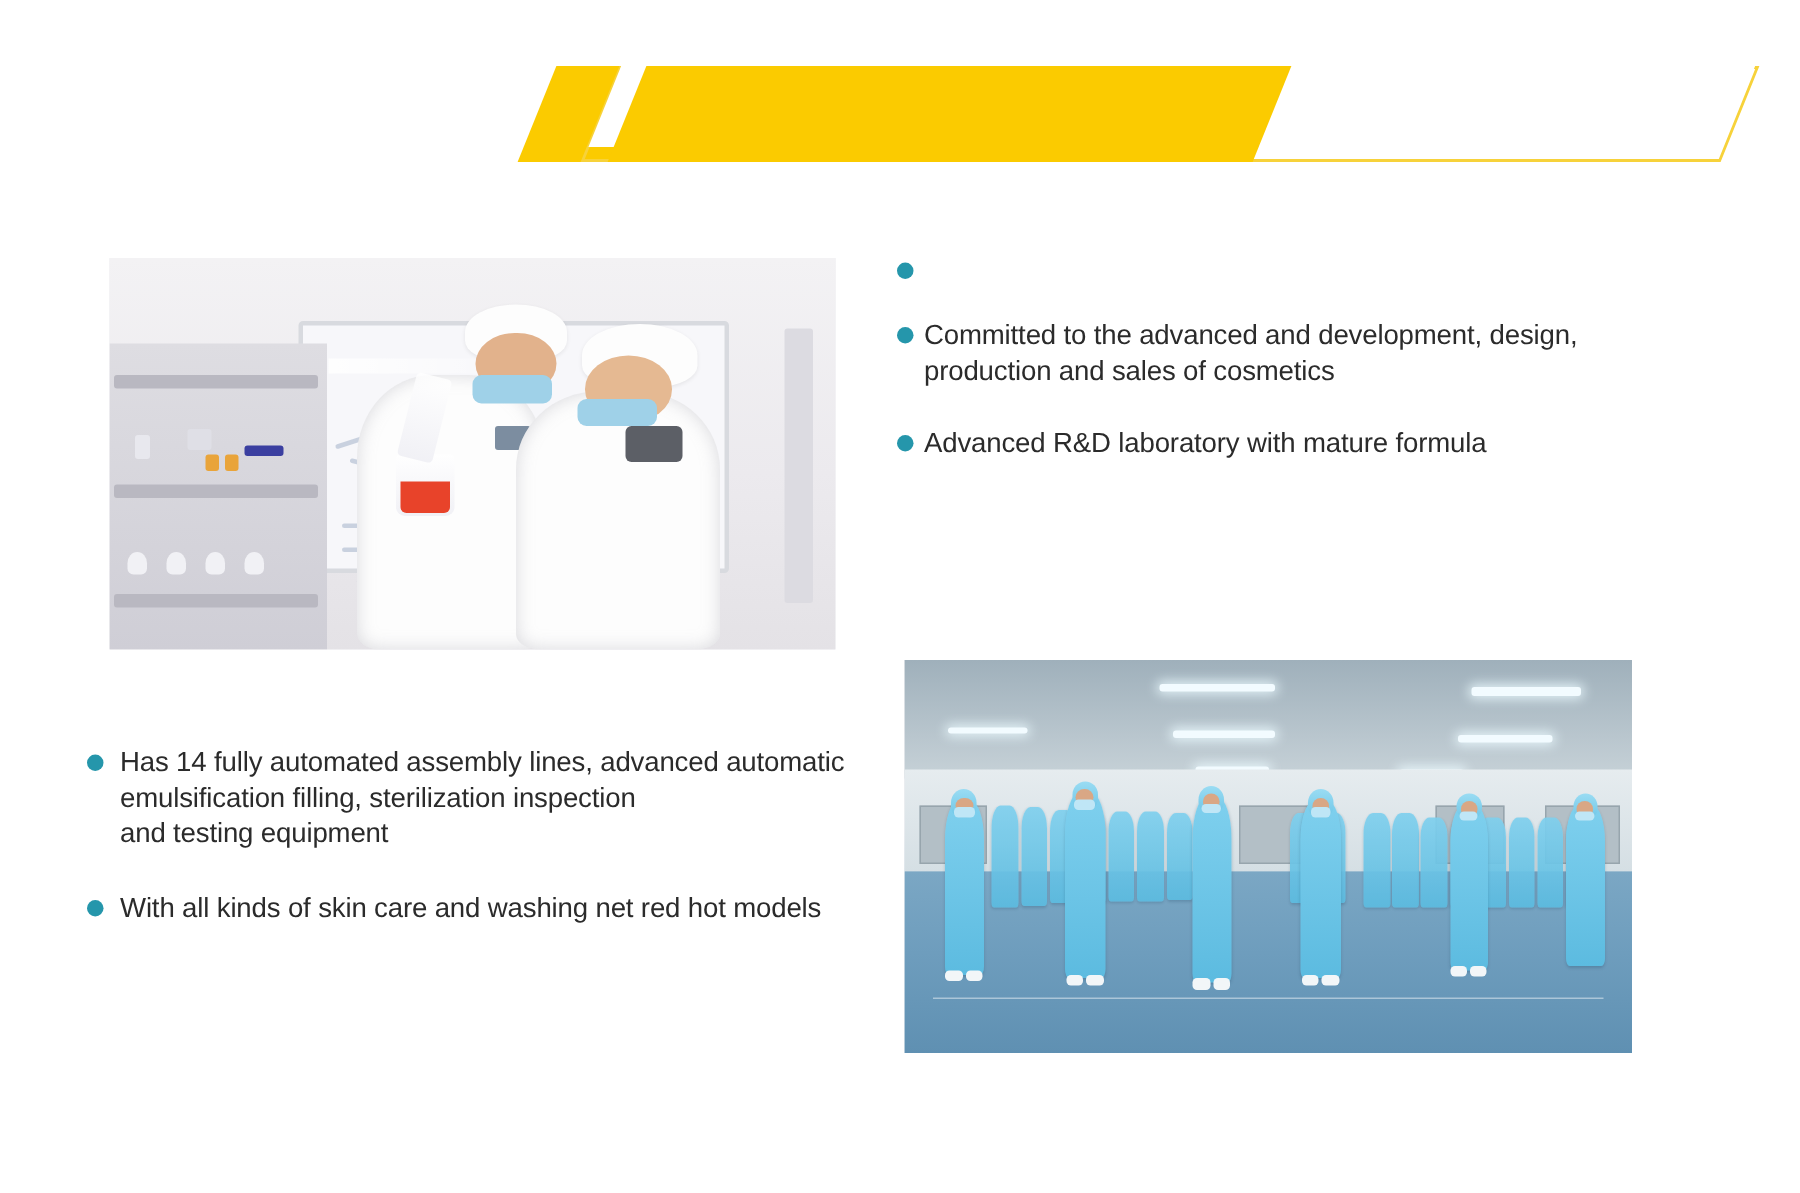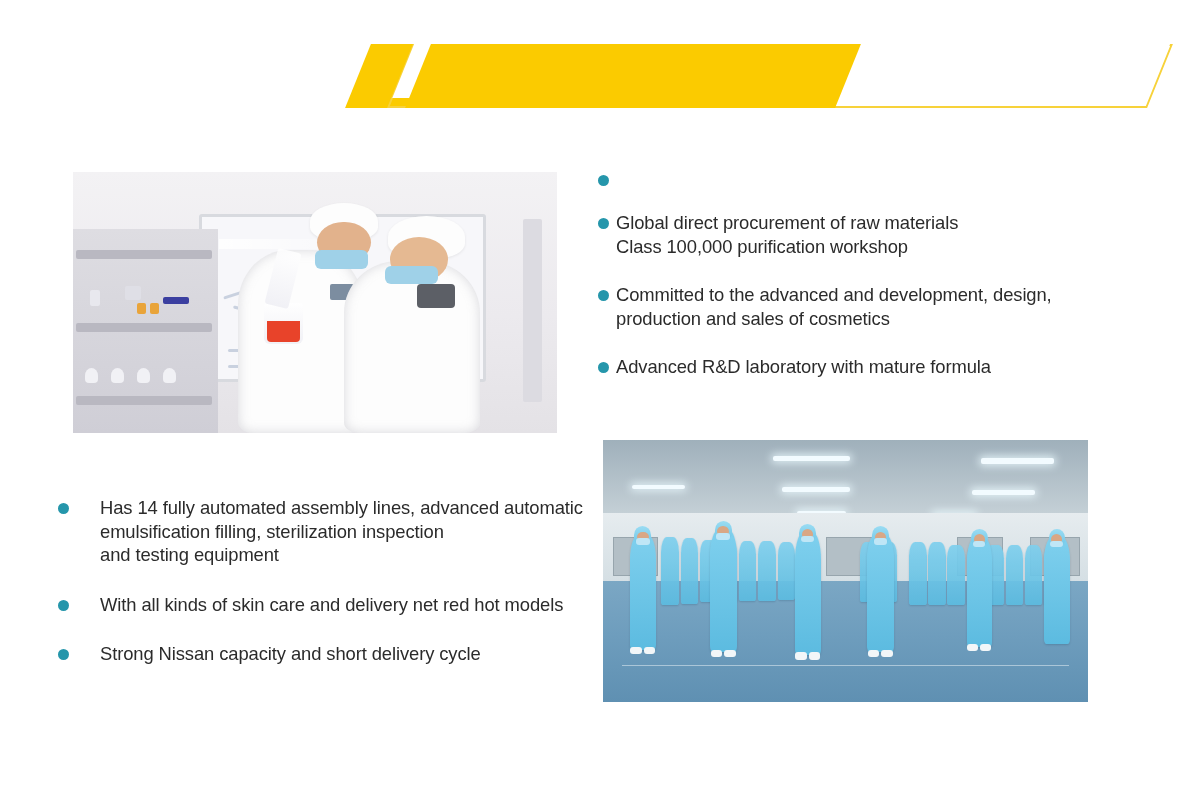--- a/index.html
+++ b/index.html
@@ -81,21 +81,21 @@
   .w-face{position:absolute;background:#d9a785;border-radius:50%;}
   .w-mask{position:absolute;background:#bfe6f6;border-radius:3px;}
   .w-shoe{position:absolute;background:#f2f6f8;border-radius:3px;}
   .fac-line{position:absolute;height:1px;background:rgba(255,255,255,.45);}
 
   
   .bullets{position:absolute;}
   .bullets-right{left:598px;top:168px;width:560px;}
   .bullets-left{left:58px;top:496px;width:540px;}
   .bullet{display:flex;align-items:flex-start;margin-bottom:25px;}
-  .bullets-left .bullet{margin-bottom:26px;gap:20px;}
+  .bullets-left .bullet{margin-bottom:26px;}
   .dot{
     flex:0 0 auto;width:11px;height:11px;border-radius:50%;
     background:#2596ab;margin-top:7px;margin-right:7px;
   }
   .btext{
     color:#2b2b2b;
     font-size:18.4px;
     line-height:1.28;
     white-space:pre-line;
     letter-spacing:-0.1px;
@@ -241,48 +241,39 @@
     <span class="w-face" style="left:92.4%;top:36%;width:2.3%;height:4%;"></span>
     <span class="w-mask" style="left:92.2%;top:38.4%;width:2.6%;height:2.3%;"></span>
   </div>
 
   <div class="bullets bullets-right">
     <div class="bullet">
       <span class="dot"></span>
     </div>
     <div class="bullet">
       <span class="dot"></span>
-      <span class="btext">Global direct procurement of raw materials
-Class 100,000 purification workshop</span>
-    </div>
-    <div class="bullet">
-      <span class="dot"></span>
       <span class="btext">Committed to the advanced and development, design,
 production and sales of cosmetics</span>
     </div>
     <div class="bullet">
       <span class="dot"></span>
       <span class="btext">Advanced R&amp;D laboratory with mature formula</span>
     </div>
   </div>
 
   <div class="bullets bullets-left">
     <div class="bullet">
       <span class="dot"></span>
       <span class="btext">Has 14 fully automated assembly lines, advanced automatic
 emulsification filling, sterilization inspection
 and testing equipment</span>
     </div>
     <div class="bullet">
       <span class="dot"></span>
-      <span class="btext">With all kinds of skin care and delivery net red hot models</span>
-    </div>
-    <div class="bullet">
-      <span class="dot"></span>
-      <span class="btext">Strong Nissan capacity and short delivery cycle</span>
+      <span class="btext">With all kinds of skin care and washing net red hot models</span>
     </div>
   </div>
 
   <div class="footer">
     
     
   </div>
 
 </div>
 

